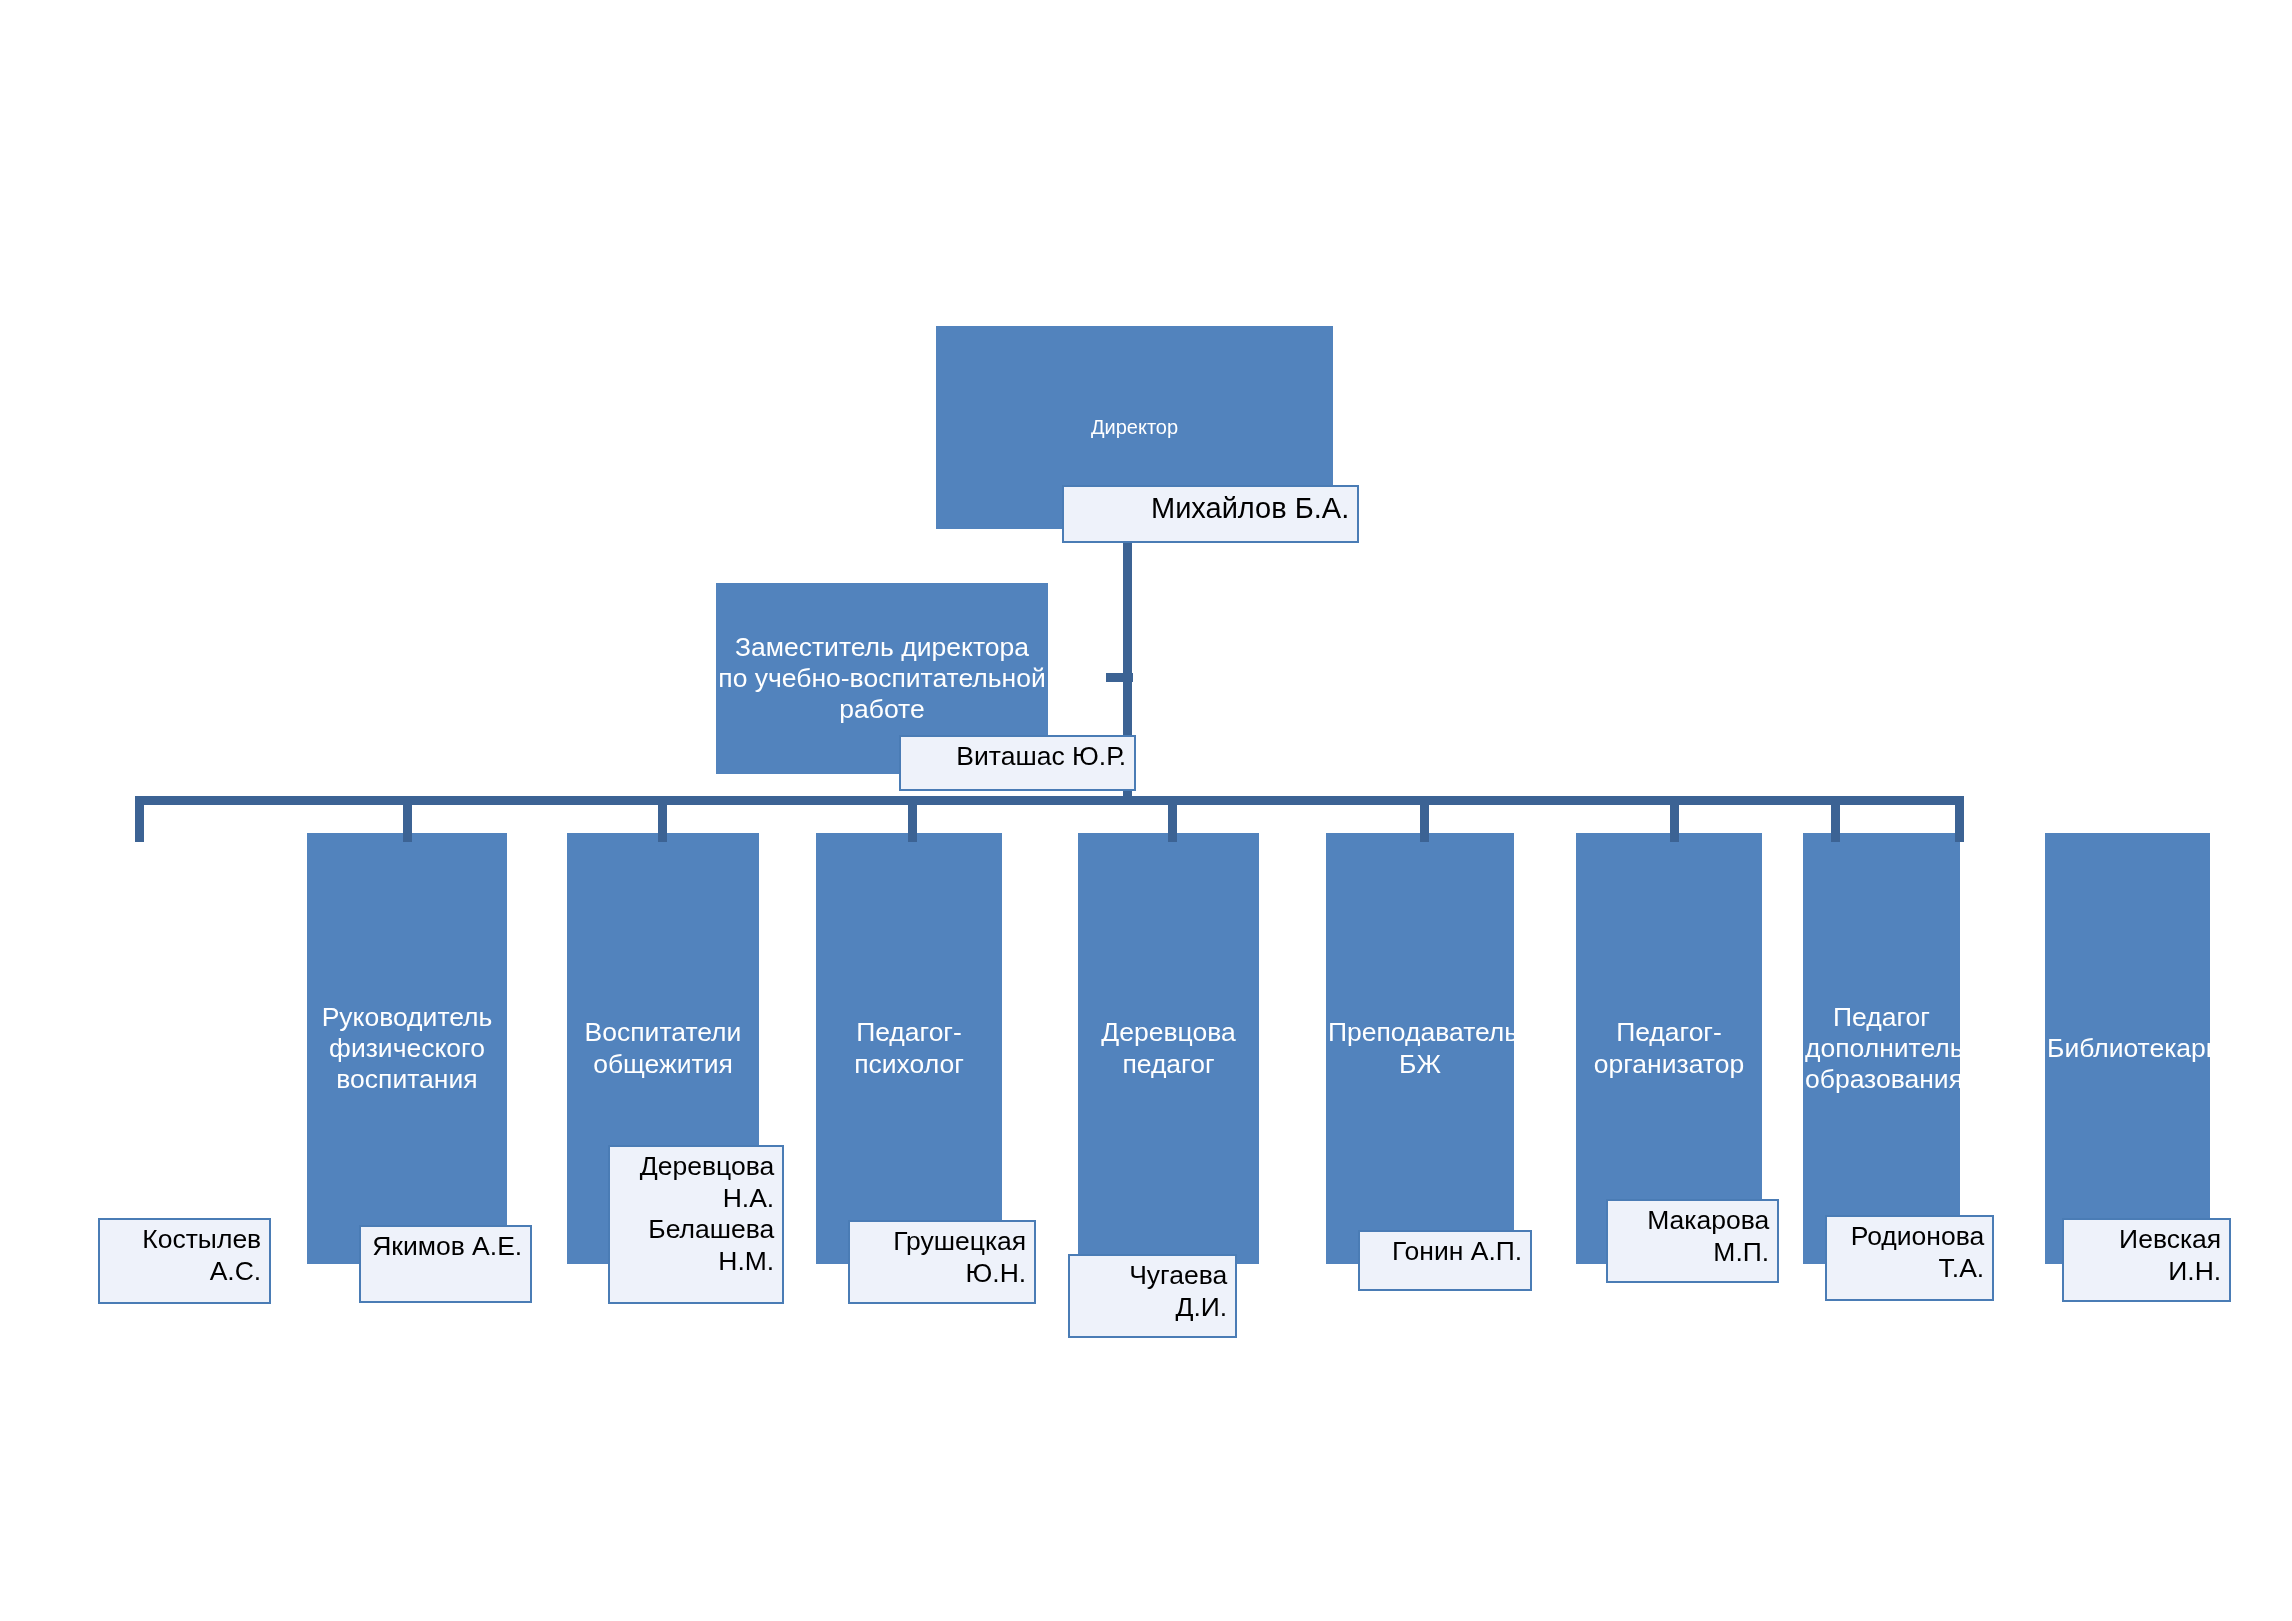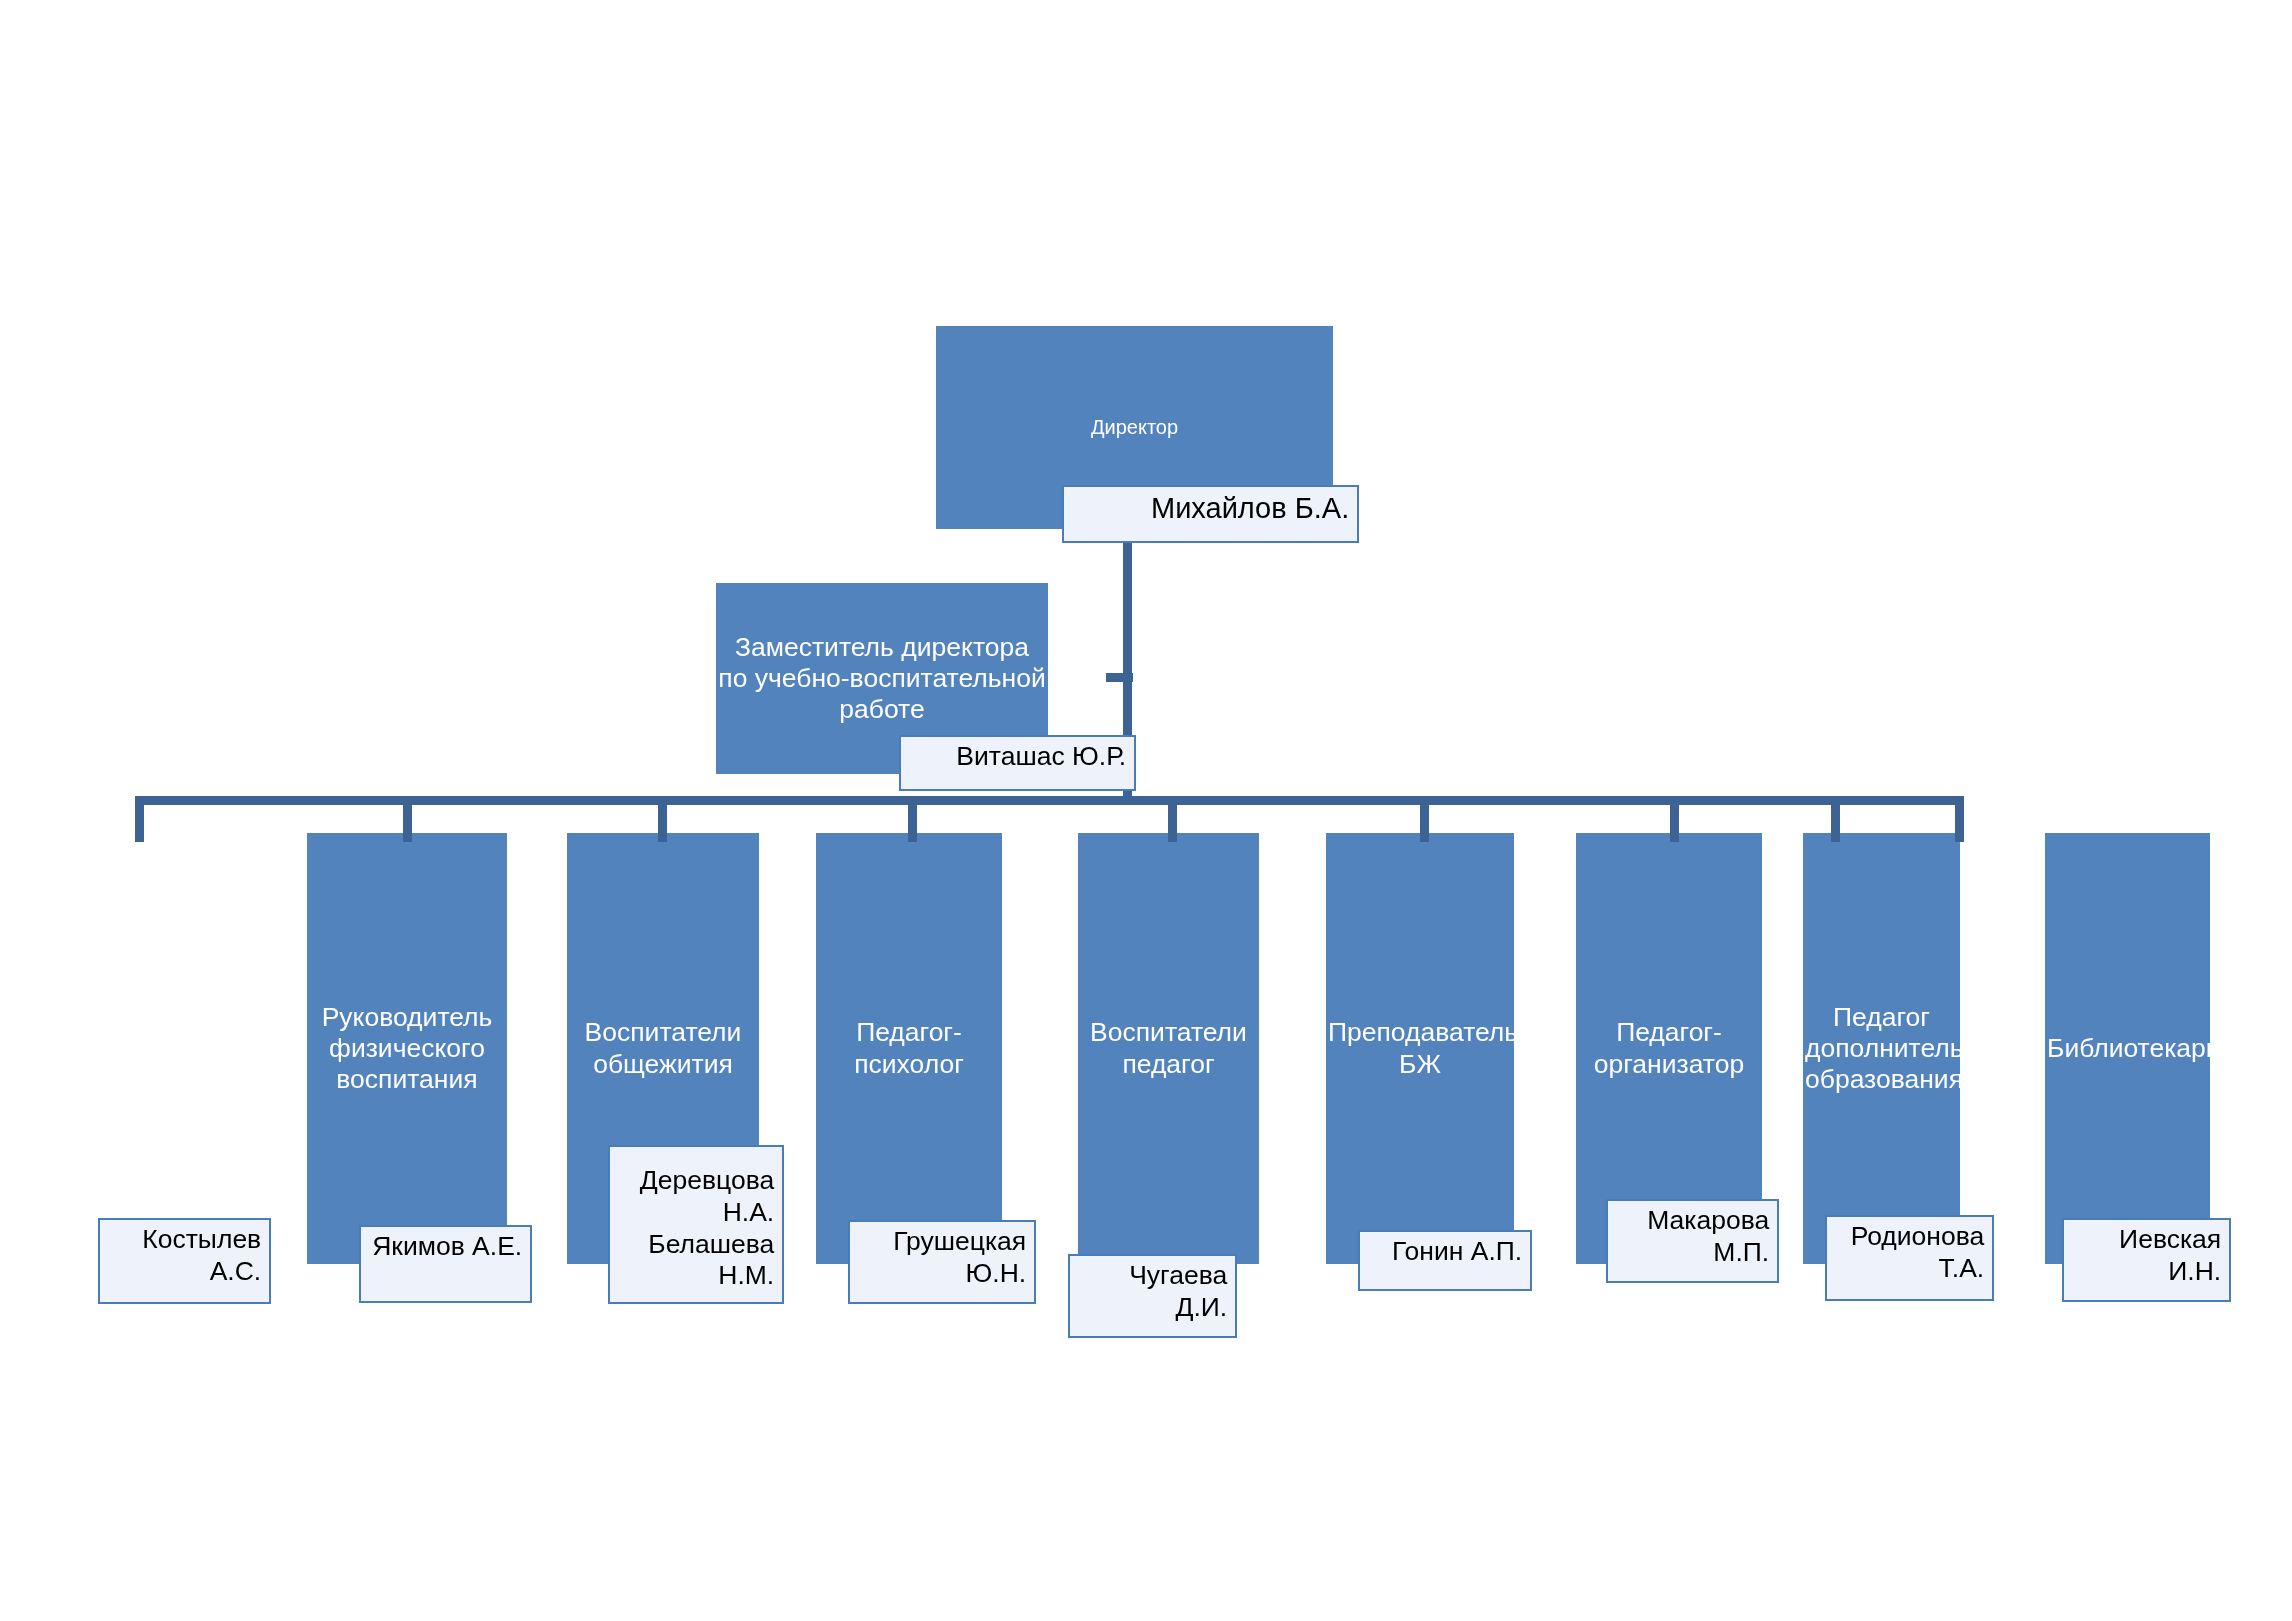--- a/index.html
+++ b/index.html
@@ -114,33 +114,33 @@
   <div class="role-box level-3" style="left:307px; top:833px; width:200px; height:431px;">
     <span class="role-label">Руководитель физического воспитания</span>
   </div>
   <div class="name-plate" style="left:359px; top:1225px; width:173px; height:78px;">
     <span>Якимов А.Е.</span>
   </div>
 
   <div class="role-box level-3" style="left:567px; top:833px; width:192px; height:431px;">
     <span class="role-label">Воспитатели общежития</span>
   </div>
-  <div class="name-plate" style="left:608px; top:1145px; width:176px; height:159px;align-items:flex-end;">
+  <div class="name-plate" style="left:608px; top:1145px; width:176px; height:159px;">
     <span>Деревцова Н.А. Белашева Н.М.</span>
   </div>
 
   <div class="role-box level-3" style="left:816px; top:833px; width:186px; height:431px;">
     <span class="role-label">Педагог-психолог</span>
   </div>
   <div class="name-plate" style="left:848px; top:1220px; width:188px; height:84px;">
     <span>Грушецкая Ю.Н.</span>
   </div>
 
   <div class="role-box level-3" style="left:1078px; top:833px; width:181px; height:431px;">
-    <span class="role-label">Воспитатели педагог</span>
+    <span class="role-label">Деревцова педагог</span>
   </div>
   <div class="name-plate" style="left:1068px; top:1218px; width:169px; height:84px;margin-top:36px;">
     <span>Чугаева Д.И.</span>
   </div>
 
   <div class="role-box level-3" style="left:1326px; top:833px; width:188px; height:431px;">
     <span class="role-label">Преподаватель БЖ</span>
   </div>
   <div class="name-plate" style="left:1358px; top:1230px; width:174px; height:61px;">
     <span>Гонин А.П.</span>

